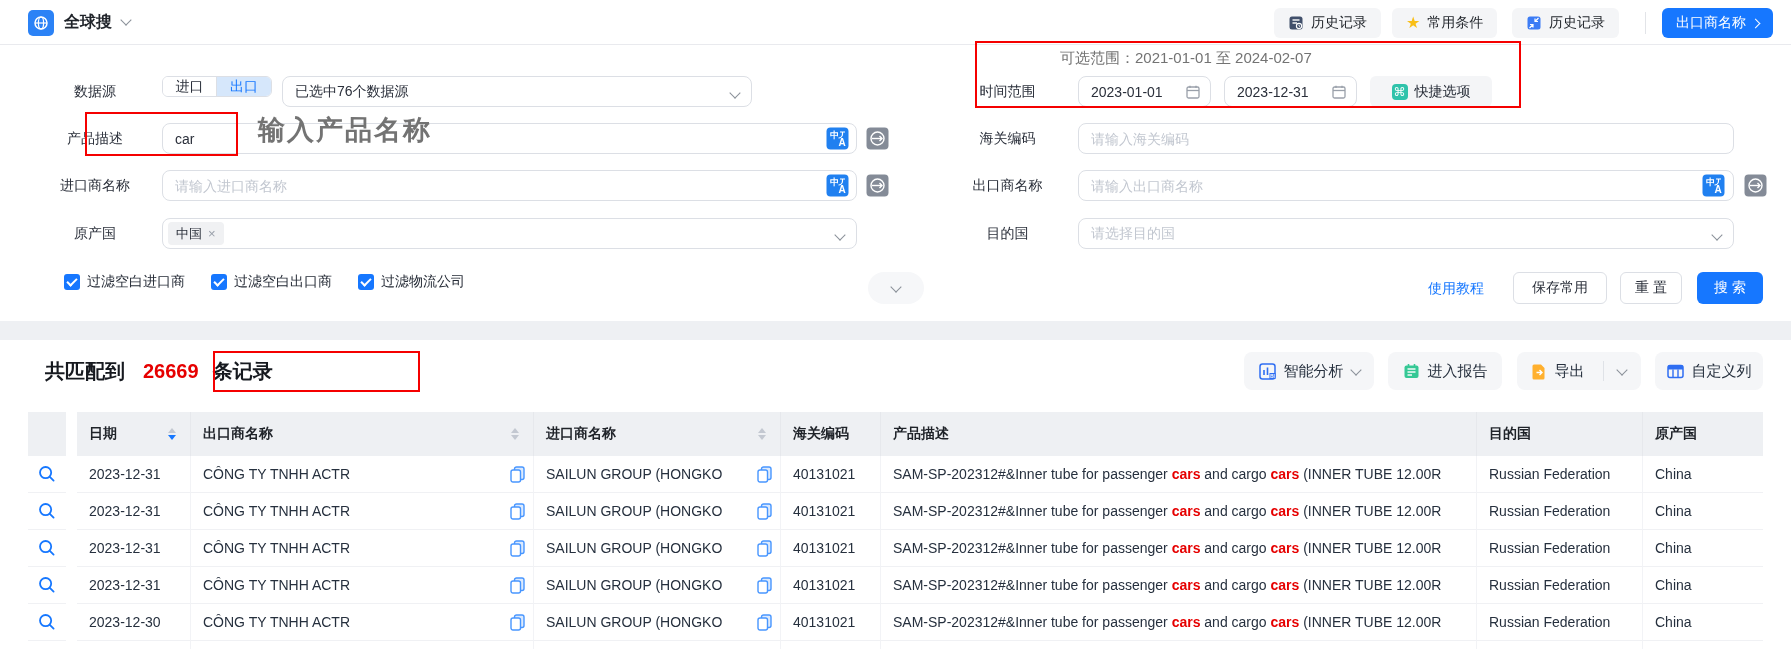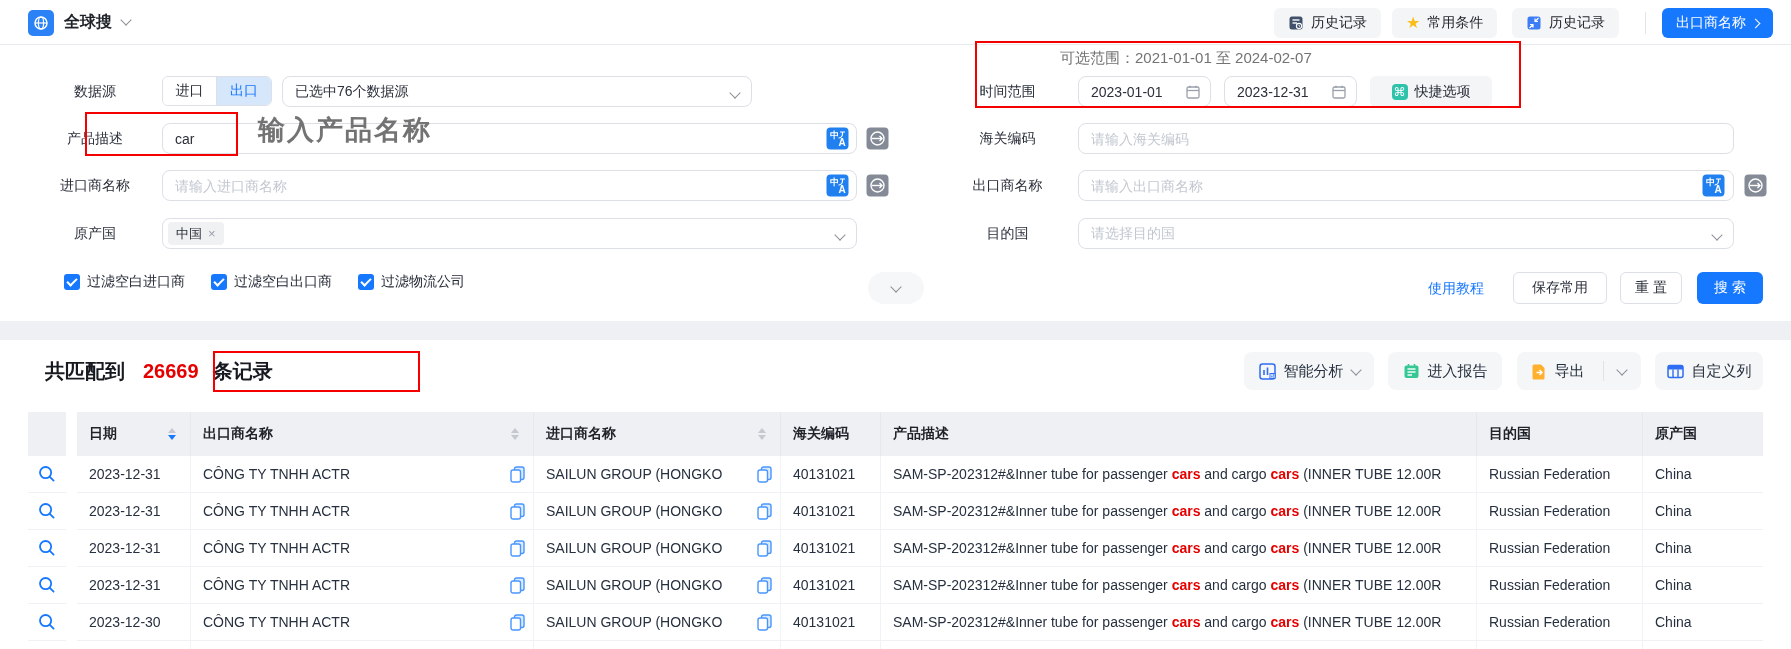--- a/index.html
+++ b/index.html
@@ -21,21 +21,21 @@
   .tb-divider { position:absolute; left:1645px; top:12px; width:1px; height:22px; background:#e2e4e8; }
   .adv-btn { position:absolute; left:1662px; top:8px; height:30px; border-radius:6px; background:#1677ff; color:#fff; display:flex; align-items:center; gap:6px; padding:0 14px; font-size:14px; cursor:pointer; }
   .adv-chev { width:7px; height:7px; border-right:1.7px solid #fff; border-bottom:1.7px solid #fff; transform:rotate(-45deg); }
 
   
   .flabel { position:absolute; width:110px; text-align:center; line-height:31px; font-size:14px; color:#2a2f3a; }
   .field { position:absolute; height:31px; border:1px solid #dcdfe5; border-radius:8px; background:#fff; display:flex; align-items:center; padding:0 12px; font-size:14px; color:#2a2f3a; }
   input.field { outline:none; }
   input.field::placeholder { color:#c2c7d0; }
   .placeholder { color:#c2c7d0; }
-  .seg { position:absolute; left:162px; top:76px; height:30px; display:flex; border-radius:6px; overflow:hidden; border:1px solid #dcdfe5; }
+  .seg { position:absolute; left:162px; top:76px; height:21px; display:flex; border-radius:6px; overflow:hidden; border:1px solid #dcdfe5; }
   .seg > div { width:54px; display:flex; align-items:center; justify-content:center; font-size:14px; cursor:pointer; }
   .seg-import { background:#fff; color:#2a2f3a; border-right:1px solid #dcdfe5; }
   .seg-export { background:#d6e7fb; color:#1677ff; border-right:none; }
   .sel-chev { position:absolute; right:12px; top:12px; }
   .cal-ic { position:absolute; right:9px; top:7px; }
   .gray-btn { background:#f4f5f7; border:none; border-radius:6px; display:flex; align-items:center; gap:7px; justify-content:center; cursor:pointer; }
   .trans-ic { position:absolute; top:4px; }
   .syn-ic { position:absolute; }
   .tag { background:#f0f1f3; border-radius:4px; height:23px; display:flex; align-items:center; gap:6px; padding:0 8px; font-size:13px; color:#2a2f3a; }
   .tag-x { color:#9aa0aa; font-size:13px; cursor:pointer; }

